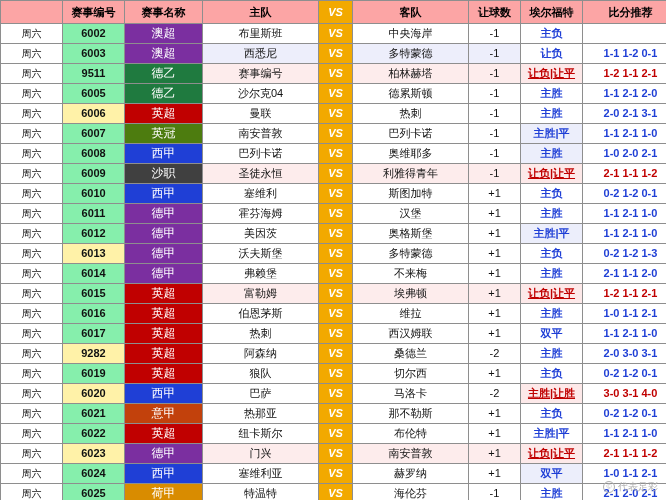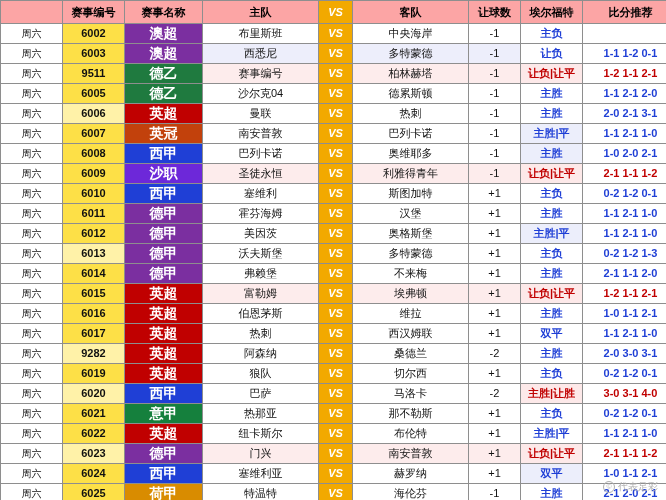--- a/index.html
+++ b/index.html
@@ -45,33 +45,33 @@
   col.c-no{width:62px;}
   col.c-league{width:78px;}
   col.c-home{width:116px;}
   col.c-vs{width:34px;}
   col.c-away{width:116px;}
   col.c-hcp{width:52px;}
   col.c-rec{width:62px;}
   col.c-score{width:96px;}
 
   td.day{font-size:10px;background:#ffffff;}
-  td.no{font-weight:bold;font-size:11px;background:#fde047;}
-  td.league{color:#ffffff;font-weight:bold;font-size:14px;}
+  td.no{font-weight:bold;font-size:11px;background:#86efac;}
+  td.league{color:#ffffff;font-weight:normal;font-size:12px;}
   td.home,td.away{font-size:11px;background:#ffffff;}
   td.vs{
     background:#f2a900;color:#ffffff;font-weight:bold;font-style:italic;font-size:11px;
   }
   td.hcp{font-size:11px;background:#ffffff;}
   td.rec{font-size:11px;font-weight:bold;background:#ffffff;}
   td.score{font-size:11px;font-weight:bold;background:#ffffff;}
 
   
   .hl-no{background:#fff2a8 !important;}
-  .hl-rec-red{color:#c00000;background:#fde9e9 !important;}
+  .hl-rec-red{color:#c00000;background:#fde9e9 !important;text-decoration:underline;}
   .hl-rec-blue{color:#1f3fd6;background:#eceefb !important;}
   .hl-rec-plain{color:#1f3fd6;}
   .hl-score-red{color:#c00000;}
   .hl-score-blue{color:#1f3fd6;}
   .rowtint-pink td.home,.rowtint-pink td.away,.rowtint-pink td.hcp{background:#fdecec;}
   .rowtint-blue td.home,.rowtint-blue td.away,.rowtint-blue td.hcp{background:#edeefb;}
   .watermark{
     position:absolute;
     right:8px;
     bottom:6px;
@@ -167,21 +167,21 @@
         <td class="home">曼联</td>
         <td class="vs">VS</td>
         <td class="away">热刺</td>
         <td class="hcp">-1</td>
         <td class="rec hl-rec-plain">主胜</td>
         <td class="score hl-score-blue">2-0 2-1 3-1</td>
       </tr>
       <tr>
         <td class="day">周六</td>
         <td class="no">6007</td>
-        <td class="league" style="background: #c2410c;">英冠</td>
+        <td class="league" style="background: #4d7c0f;">英冠</td>
         <td class="home">南安普敦</td>
         <td class="vs">VS</td>
         <td class="away">巴列卡诺</td>
         <td class="hcp">-1</td>
         <td class="rec hl-rec-blue">主胜|平</td>
         <td class="score hl-score-blue">1-1 2-1 1-0</td>
       </tr>
       <tr>
         <td class="day">周六</td>
         <td class="no">6008</td>
@@ -189,21 +189,21 @@
         <td class="home">巴列卡诺</td>
         <td class="vs">VS</td>
         <td class="away">奥维耶多</td>
         <td class="hcp">-1</td>
         <td class="rec hl-rec-blue">主胜</td>
         <td class="score hl-score-blue">1-0 2-0 2-1</td>
       </tr>
       <tr class="rowtint-pink">
         <td class="day">周六</td>
         <td class="no">6009</td>
-        <td class="league" style="background: #6d28d9;">沙职</td>
+        <td class="league" style="background: #404040;">沙职</td>
         <td class="home">圣徒永恒</td>
         <td class="vs">VS</td>
         <td class="away">利雅得青年</td>
         <td class="hcp">-1</td>
         <td class="rec hl-rec-red">让负|让平</td>
         <td class="score hl-score-red">2-1 1-1 1-2</td>
       </tr>
       <tr>
         <td class="day">周六</td>
         <td class="no">6010</td>
@@ -321,21 +321,21 @@
         <td class="home">巴萨</td>
         <td class="vs">VS</td>
         <td class="away">马洛卡</td>
         <td class="hcp">-2</td>
         <td class="rec hl-rec-red">主胜|让胜</td>
         <td class="score hl-score-red">3-0 3-1 4-0</td>
       </tr>
       <tr>
         <td class="day">周六</td>
         <td class="no">6021</td>
-        <td class="league" style="background: #15803d;">意甲</td>
+        <td class="league" style="background: #c2410c;">意甲</td>
         <td class="home">热那亚</td>
         <td class="vs">VS</td>
         <td class="away">那不勒斯</td>
         <td class="hcp">+1</td>
         <td class="rec hl-rec-plain">主负</td>
         <td class="score hl-score-blue">0-2 1-2 0-1</td>
       </tr>
       <tr>
         <td class="day">周六</td>
         <td class="no">6022</td>

